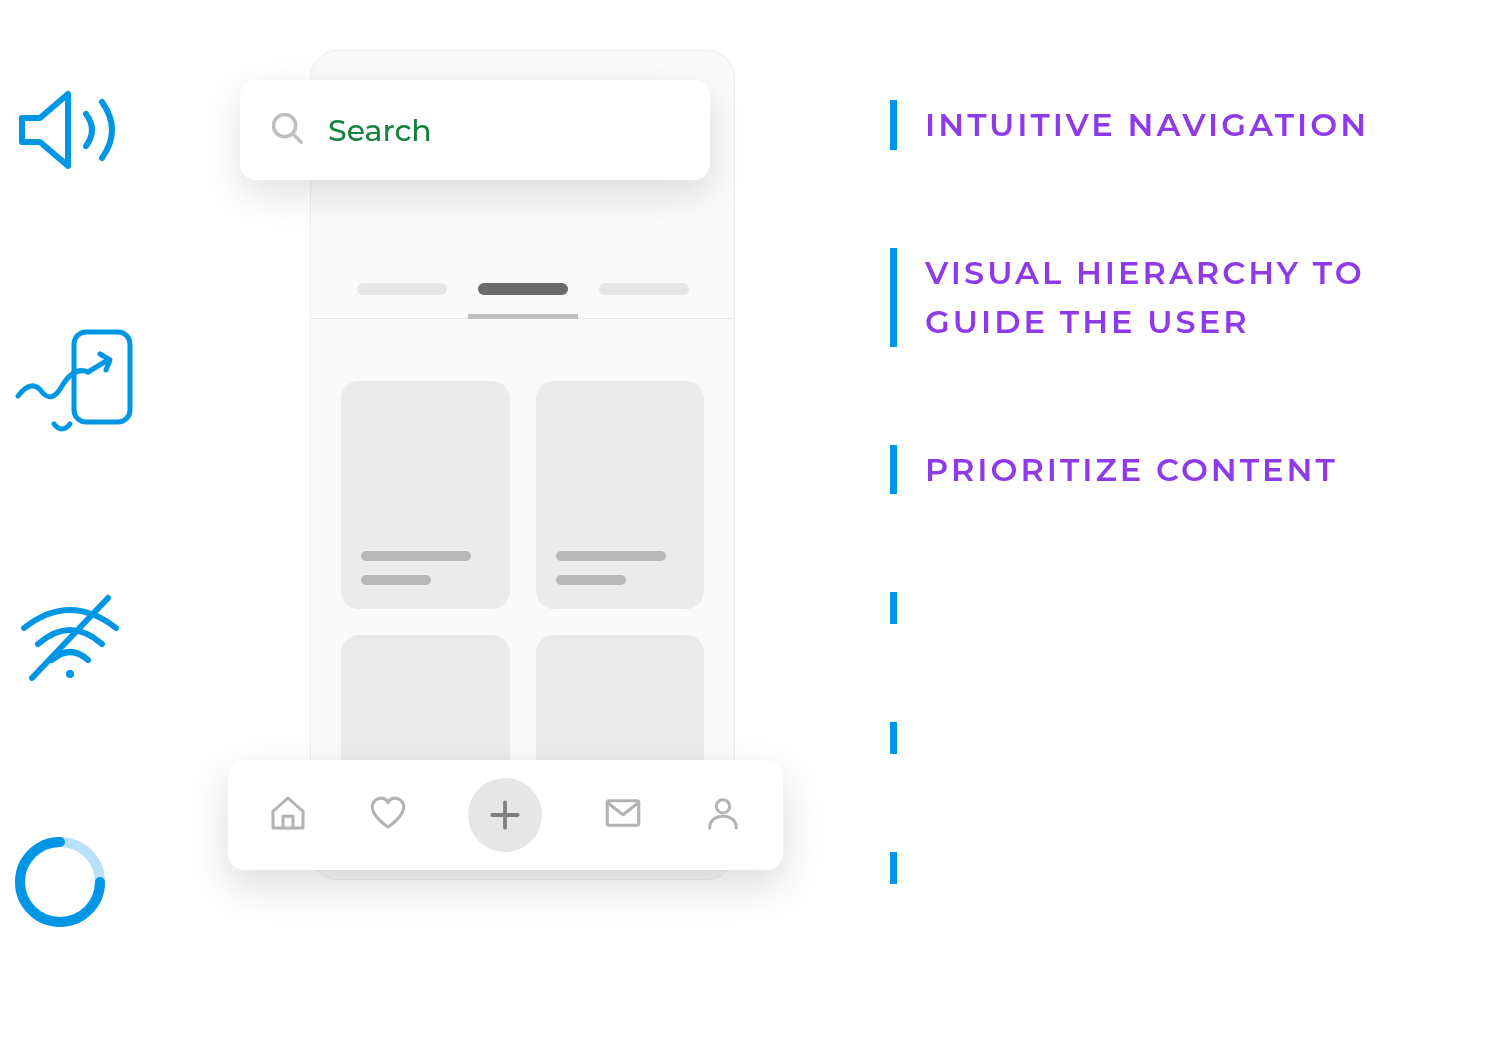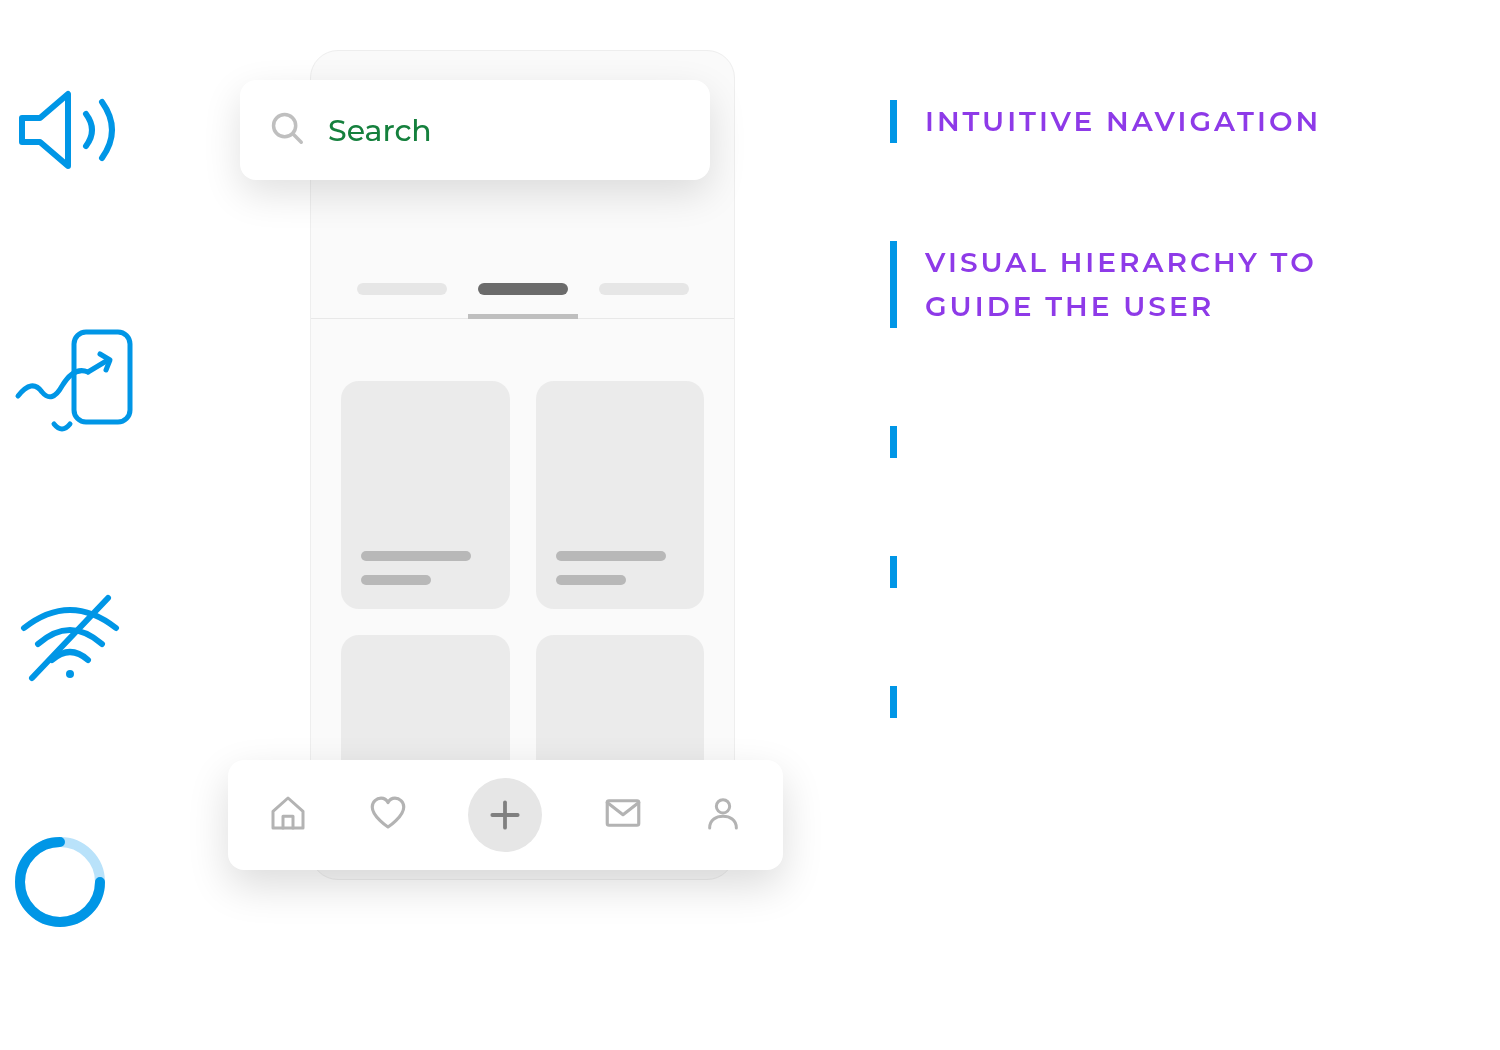--- a/index.html
+++ b/index.html
@@ -156,21 +156,21 @@
   }
   .feature .bar {
     width: 7px;
     align-self: stretch;
     min-height: 32px;
     background: #0096e6;
     flex-shrink: 0;
   }
   .feature .label {
     color: #8e3ae8;
-    font-size: 28px;
+    font-size: 32px;
     font-weight: 600;
     letter-spacing: 3px;
     line-height: 1.55;
     text-transform: uppercase;
   }
 </style>
 </head>
 <body>
 
 <div class="canvas">
@@ -278,20 +278,24 @@
     <div class="feature">
       <div class="bar"></div>
       <div class="label">INTUITIVE NAVIGATION</div>
     </div>
     <div class="feature">
       <div class="bar"></div>
       <div class="label">VISUAL HIERARCHY TO GUIDE THE USER</div>
     </div>
     <div class="feature">
       <div class="bar"></div>
+      <div class="label">PRIORITIZE CONTENT</div>
+    </div>
+    <div class="feature">
+      <div class="bar"></div>
     </div>
     <div class="feature">
       <div class="bar"></div>
     </div>
     <div class="feature">
       <div class="bar"></div>
     </div>
   </div>
 
 </div>

